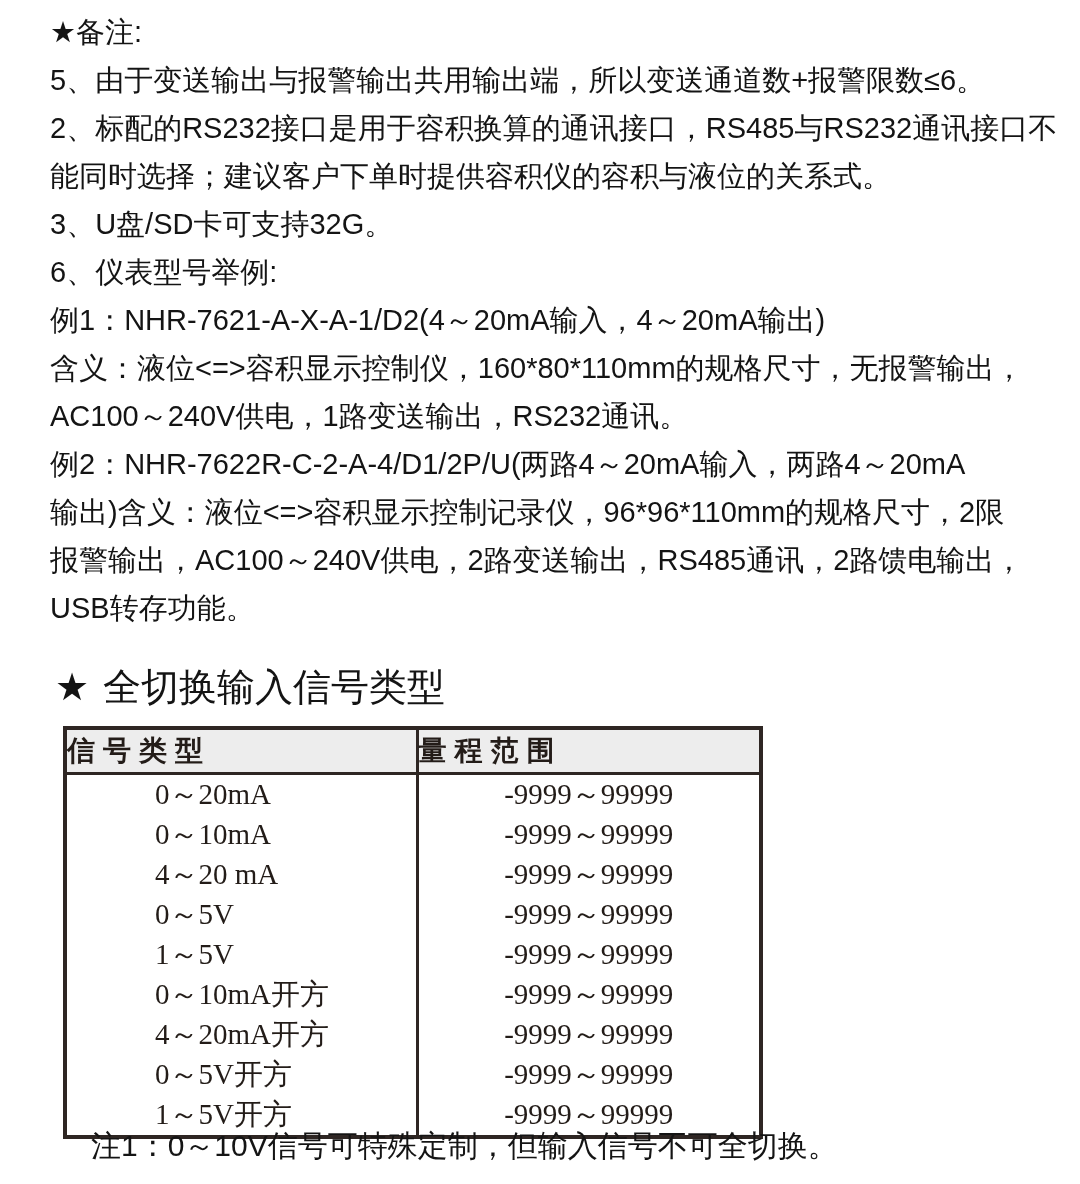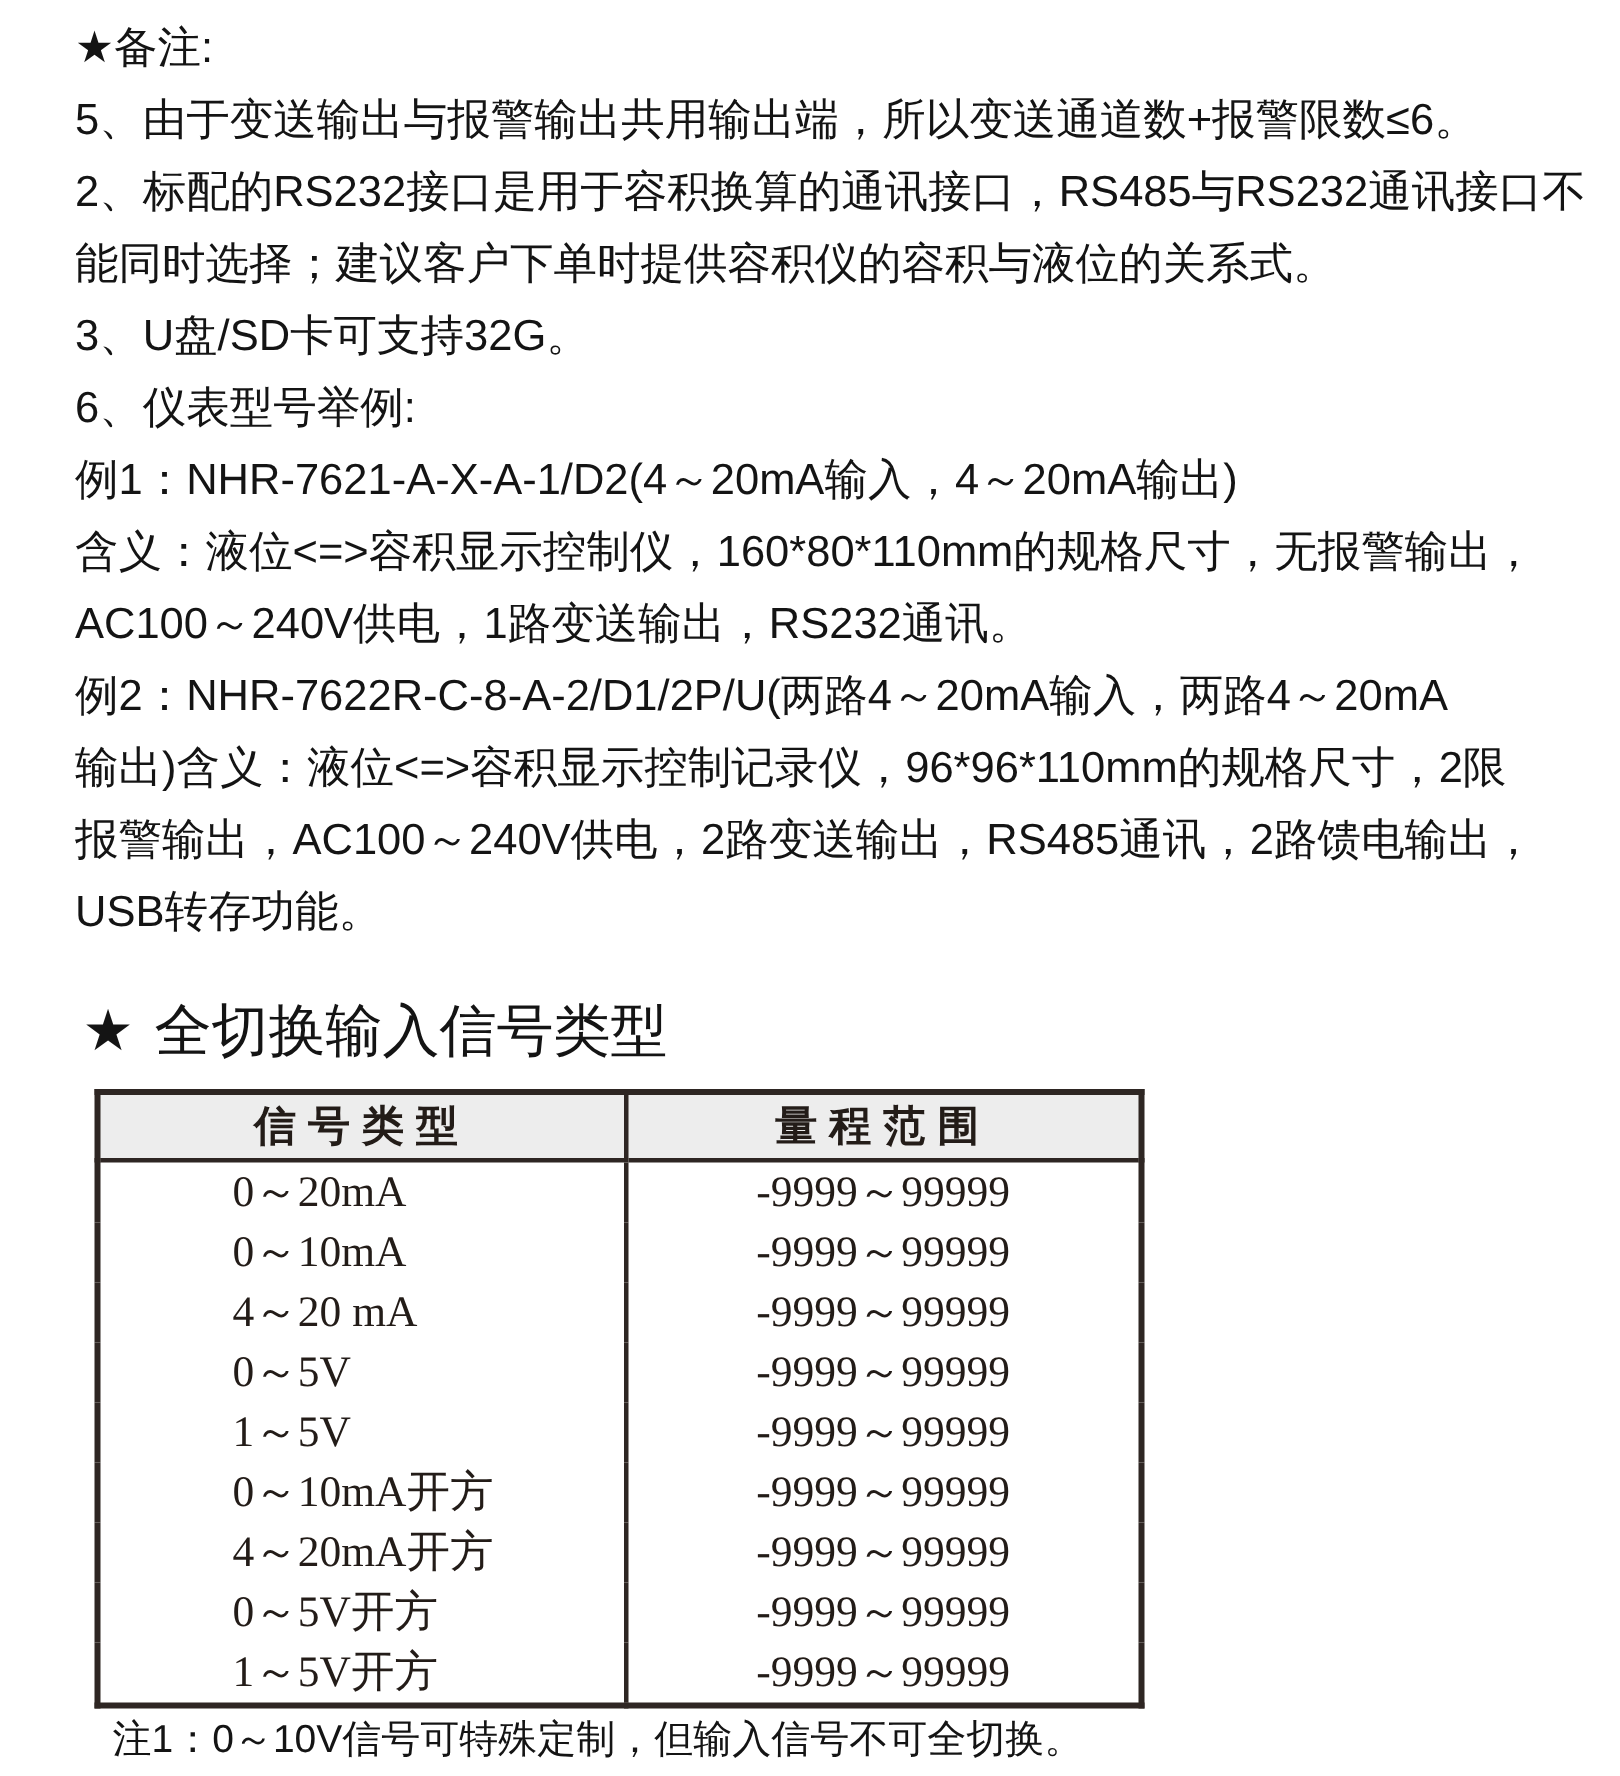--- a/index.html
+++ b/index.html
@@ -34,50 +34,50 @@
     border:4px solid var(--table_border,#2e2623);
     font-family:"Liberation Serif","DejaVu Serif",serif;
     color:var(--table_text,#231c18);
   }
   table.sig col.c1 { width:352px; }
   table.sig th {
     height:45px;
     background:var(--header_bg,#ededed);
     border-bottom:3px solid var(--table_border,#2e2623);
     font-size:28px; font-weight:bold;
-    letter-spacing:8px; text-align:center;
+    letter-spacing:8px; text-align:left;
     vertical-align:middle;
   }
   table.sig td {
     height:36px; font-size:29px; vertical-align:middle;
   }
   table.sig .col-range { border-left:3px solid var(--table_border,#2e2623);margin-left:35px; }
   table.sig td.col-type { text-align:left; padding-left:88px; }
   table.sig td.col-range { text-align:center; }
 
   
   .footnote {
-    position:absolute; left:75px; top:1126px;
-    font-size:26px; white-space:nowrap;margin-top:16px;
+    position:absolute; left:91px; top:1126px;
+    font-size:30px; white-space:nowrap;
   }
 </style>
 </head>
 <body>
 
 <div class="notes">
   <div class="note-line">★备注:</div>
   <div class="note-line">5、由于变送输出与报警输出共用输出端，所以变送通道数+报警限数≤6。</div>
   <div class="note-line">2、标配的RS232接口是用于容积换算的通讯接口，RS485与RS232通讯接口不</div>
   <div class="note-line">能同时选择；建议客户下单时提供容积仪的容积与液位的关系式。</div>
   <div class="note-line">3、U盘/SD卡可支持32G。</div>
   <div class="note-line">6、仪表型号举例:</div>
   <div class="note-line">例1：NHR-7621-A-X-A-1/D2(4～20mA输入，4～20mA输出)</div>
   <div class="note-line">含义：液位&lt;=&gt;容积显示控制仪，160*80*110mm的规格尺寸，无报警输出，</div>
   <div class="note-line">AC100～240V供电，1路变送输出，RS232通讯。</div>
-  <div class="note-line">例2：NHR-7622R-C-8-A-2/D1/2P/U(两路4～20mA输入，两路4～20mA</div>
+  <div class="note-line">例2：NHR-7622R-C-2-A-4/D1/2P/U(两路4～20mA输入，两路4～20mA</div>
   <div class="note-line">输出)含义：液位&lt;=&gt;容积显示控制记录仪，96*96*110mm的规格尺寸，2限</div>
   <div class="note-line">报警输出，AC100～240V供电，2路变送输出，RS485通讯，2路馈电输出，</div>
   <div class="note-line">USB转存功能。</div>
 </div>
 
 <div class="sec-title">
   <span class="star">★</span><span>全切换输入信号类型</span>
 </div>
 
 <table class="sig">

